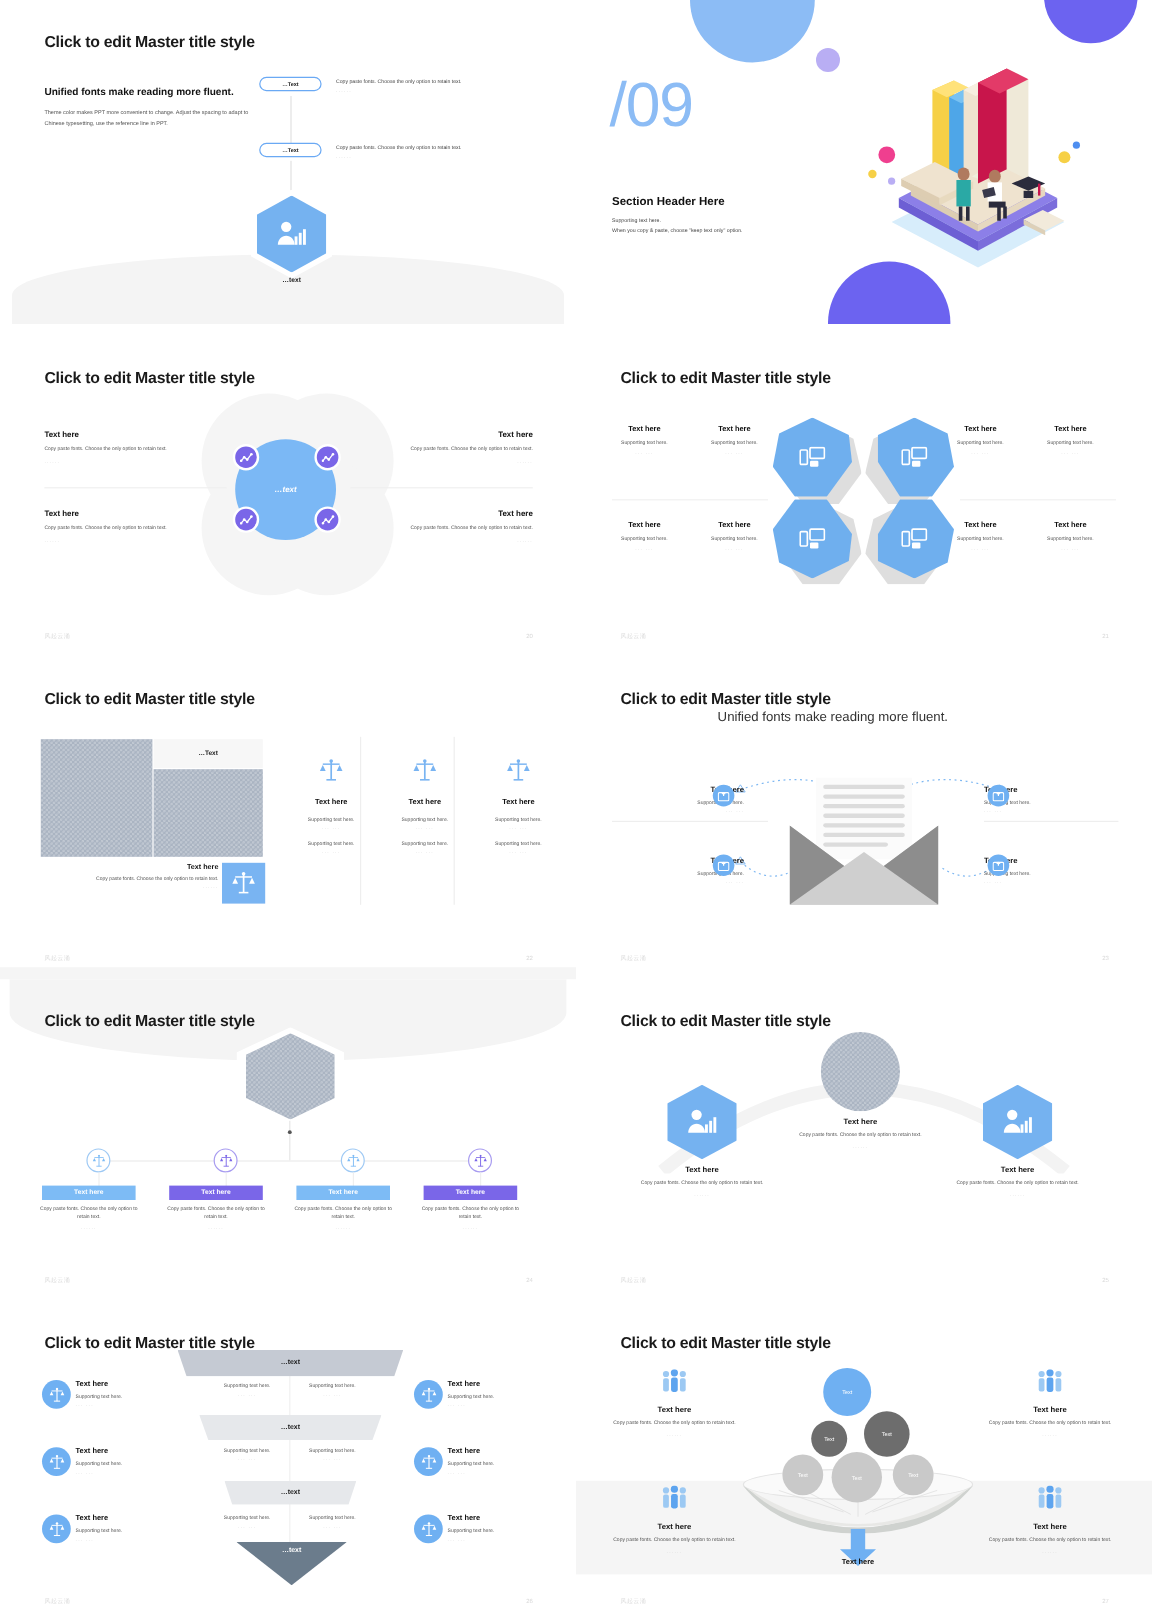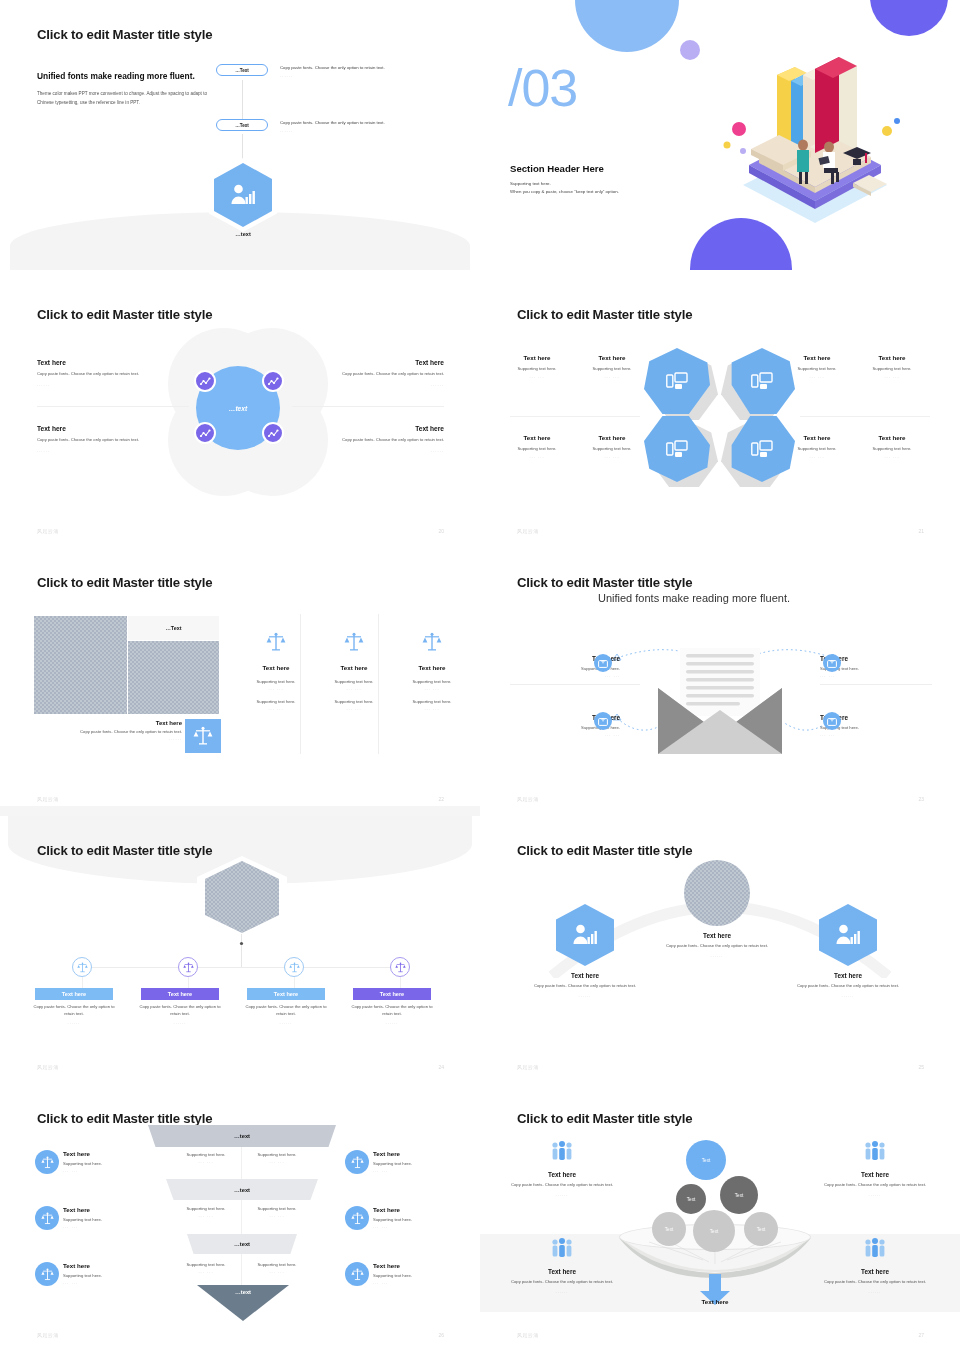--- a/index.html
+++ b/index.html
@@ -290,21 +290,21 @@
   </div>
   <div class="hexlabel" style="left:183px; top:231px;">…text</div>
 </section>
 
 <section class="slide s2">
   <div class="blob" style="left:95px; top:-52px; width:104px; height:104px; background:#8cbcf5;"></div>
   <div class="blob" style="left:200px; top:40px; width:20px; height:20px; background:#b9aef4;"></div>
   <div class="blob" style="left:390px; top:-42px; width:78px; height:78px; background:#6c63f0;"></div>
   <div class="blob" style="left:210px; top:218px; width:102px; height:102px; background:#6c63f0;"></div>
 
-  <div class="num">/03</div>
+  <div class="num">/09</div>
   <div class="sechead">Section Header Here</div>
   <div class="secsub">
     <div>Supporting text here.</div>
     <div>When you copy &amp; paste, choose "keep text only" option.</div>
   </div>
 
   <svg style="position:absolute; left:235px; top:45px;" width="200" height="180" viewBox="0 0 200 180">
 
     <polygon points="28,140 100,178 172,140 100,104" fill="#d7edfb"></polygon>
     <polygon points="40,126 100,158 160,126 100,96" fill="#cfe7fa"></polygon>

